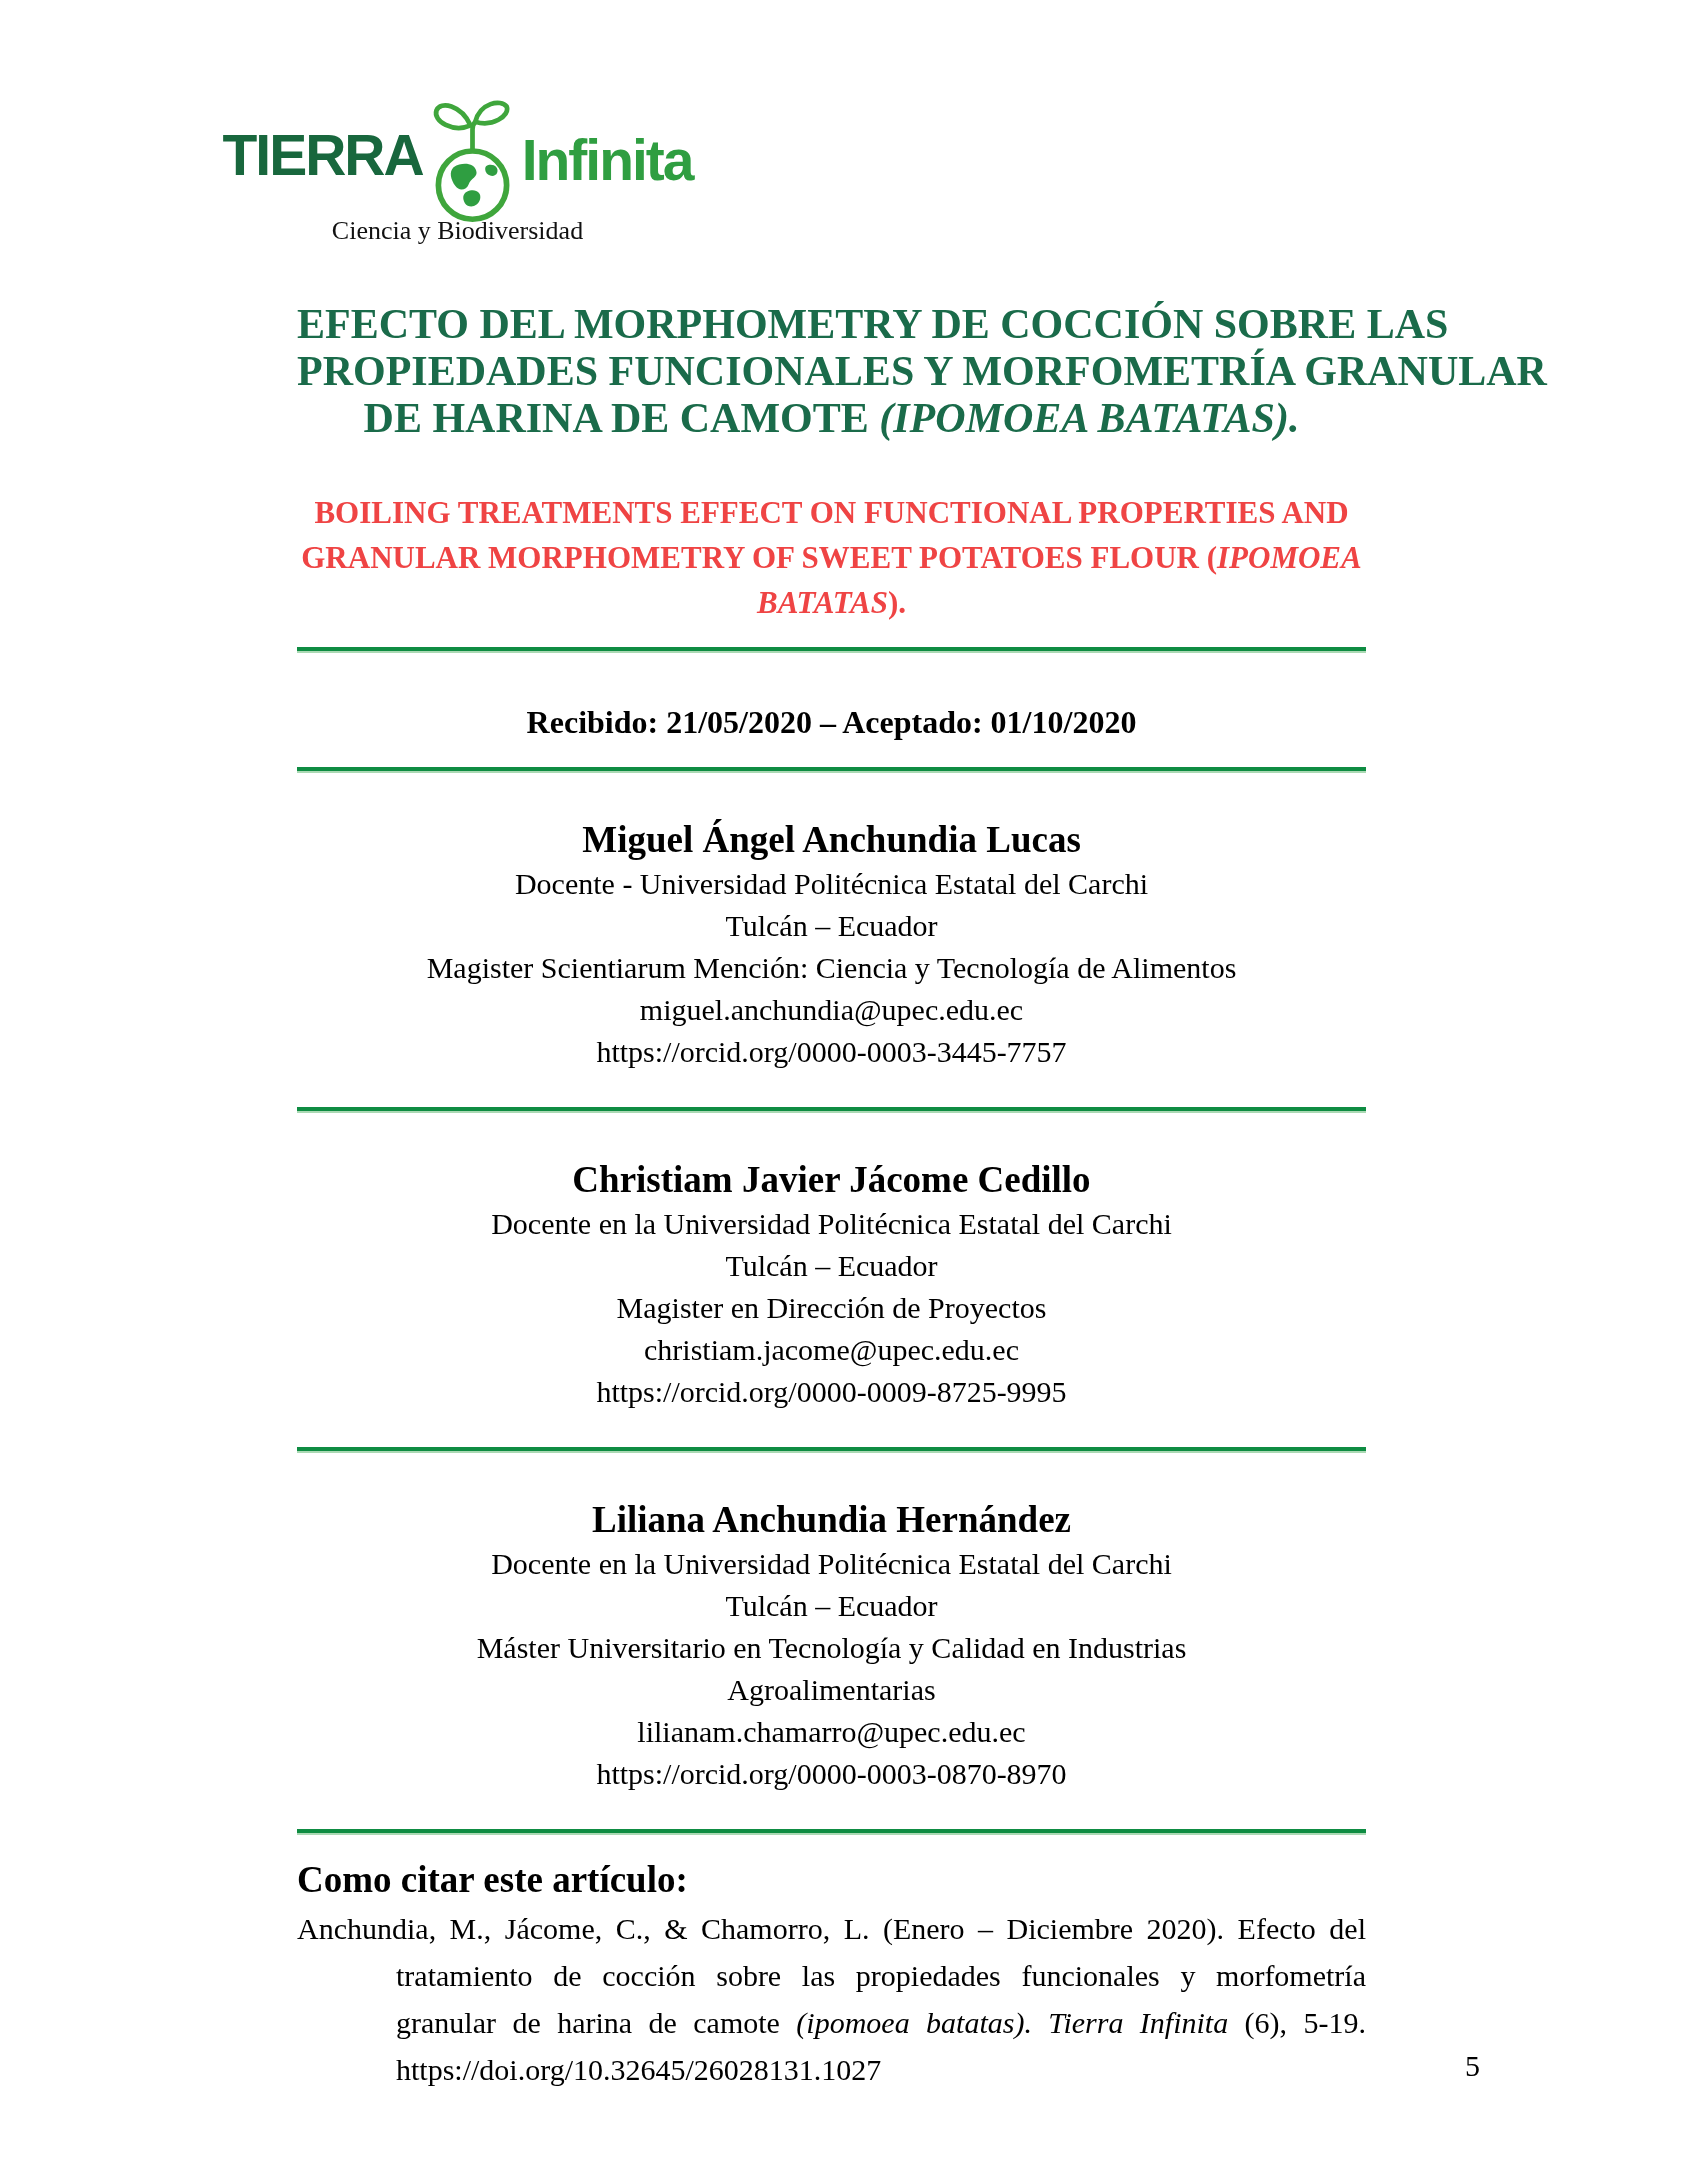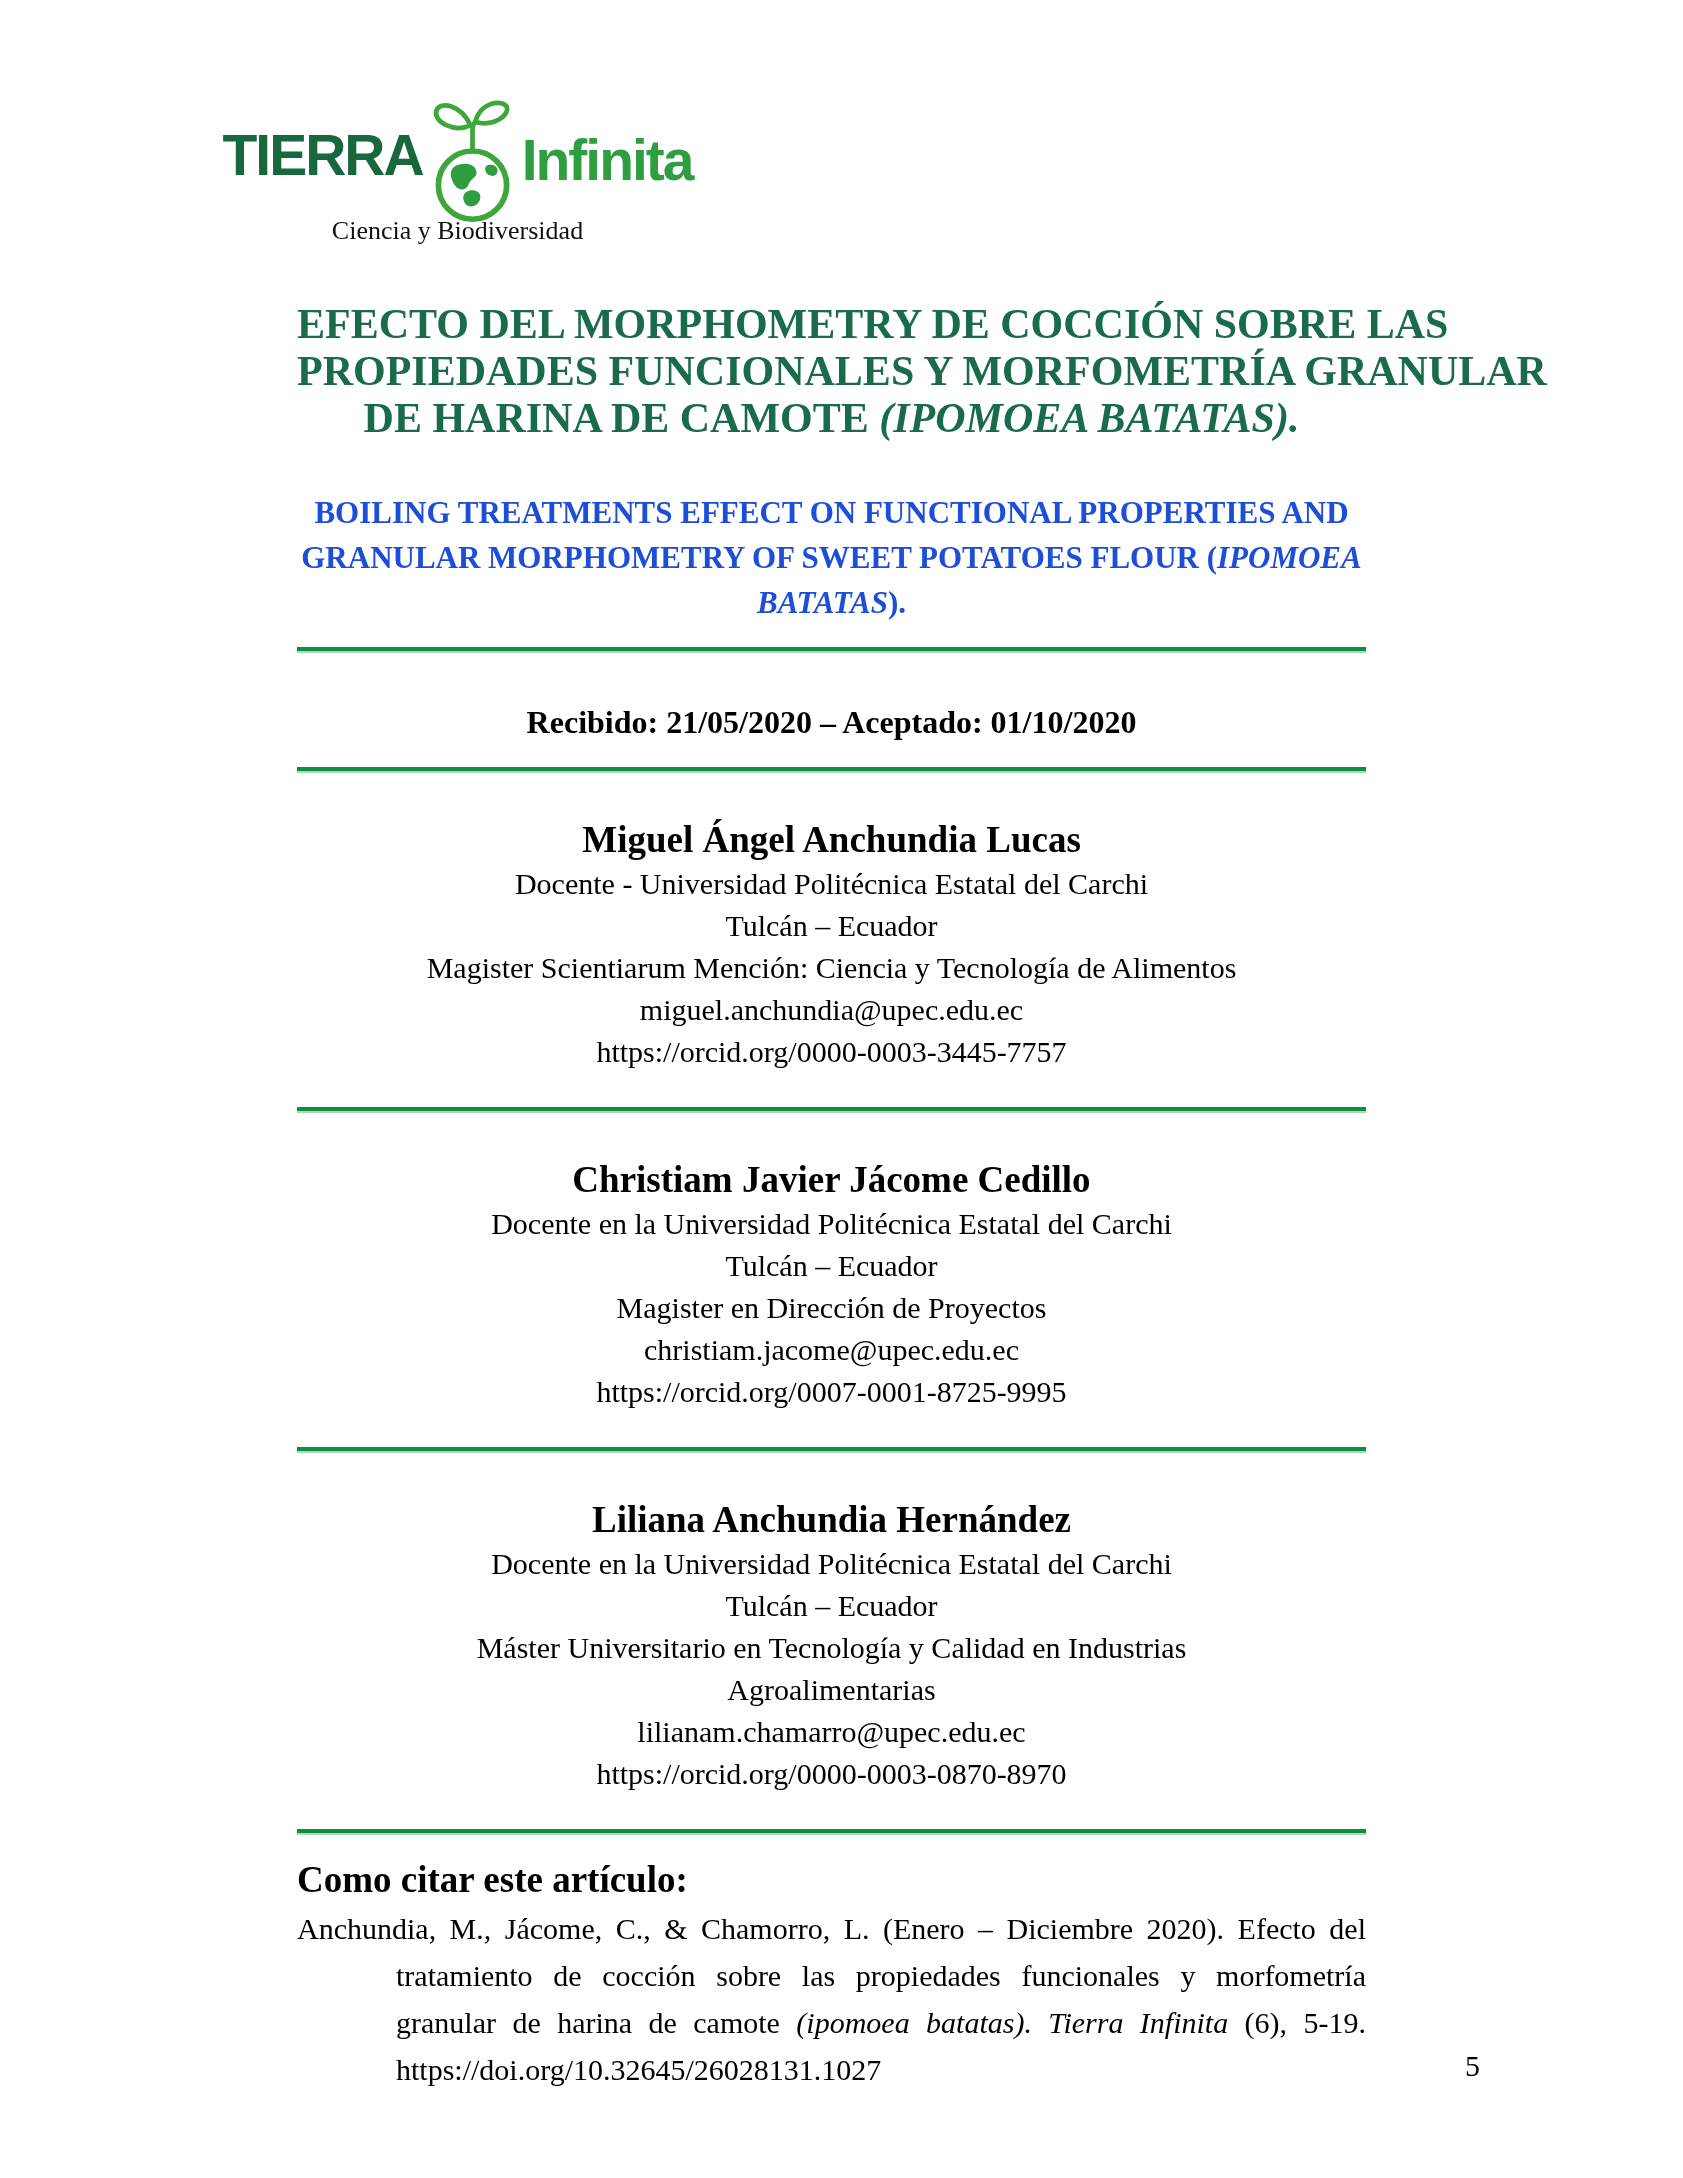--- a/index.html
+++ b/index.html
@@ -16,21 +16,21 @@
   .logo-row{display:flex;align-items:center;justify-content:center;gap:0;}
   .brand{font-family:"Liberation Sans","DejaVu Sans",sans-serif;font-weight:700;font-size:57px;line-height:1;letter-spacing:-2px;}
   .brand-primary{color:#18673d;}
   .brand-secondary{color:#2f9e41;margin-top:10px;}
   .globe-icon{width:95px;height:127px;margin:0 2px -10px 2px;flex:none;}
   .tagline{font-size:26px;text-align:center;margin-top:2px;color:#111;}
   
   .content{margin:0 317px 0 297px;text-align:center;}
   .title-es{margin-top:55px;font-size:42px;line-height:47px;font-weight:bold;color:#1a6b4a;}
   .title-es div{white-space:nowrap;}
-  .title-en{margin-top:48px;font-size:31px;line-height:45px;font-weight:bold;color:#1d4ed8;}
+  .title-en{margin-top:48px;font-size:31px;line-height:45px;font-weight:bold;color:#ef4444;}
   .title-en div{white-space:nowrap;}
   .rule{margin-top:22px;height:4px;background:#0e8c42;border-bottom:2px solid #abd9b4;}
   .reception{margin:46px 0 22px 0;font-size:32px;font-weight:bold;line-height:46px;text-align:center;}
   .author{padding:44px 0 12px 0;}
   .author-name{font-size:37px;font-weight:bold;line-height:46px;}
   .author-line{font-size:30px;line-height:42px;}
   .citation{margin-top:22px;text-align:left;}
   .citation-heading{font-size:37px;font-weight:bold;line-height:46px;}
   .citation-text{font-size:30px;line-height:47px;text-align:justify;padding-left:99px;text-indent:-99px;margin-top:2px;}
   .italic{font-style:italic;}
@@ -93,21 +93,21 @@
     </div>
 
     <div class="rule"></div>
 
     <div class="author">
       <div class="author-name">Christiam Javier Jácome Cedillo</div>
       <div class="author-line">Docente en la Universidad Politécnica Estatal del Carchi</div>
       <div class="author-line">Tulcán – Ecuador</div>
       <div class="author-line">Magister en Dirección de Proyectos</div>
       <div class="author-line">christiam.jacome@upec.edu.ec</div>
-      <div class="author-line">https://orcid.org/0007-0001-8725-9995</div>
+      <div class="author-line">https://orcid.org/0000-0009-8725-9995</div>
     </div>
 
     <div class="rule"></div>
 
     <div class="author">
       <div class="author-name">Liliana Anchundia Hernández</div>
       <div class="author-line">Docente en la Universidad Politécnica Estatal del Carchi</div>
       <div class="author-line">Tulcán – Ecuador</div>
       <div class="author-line">Máster Universitario en Tecnología y Calidad en Industrias</div>
       <div class="author-line">Agroalimentarias</div>

